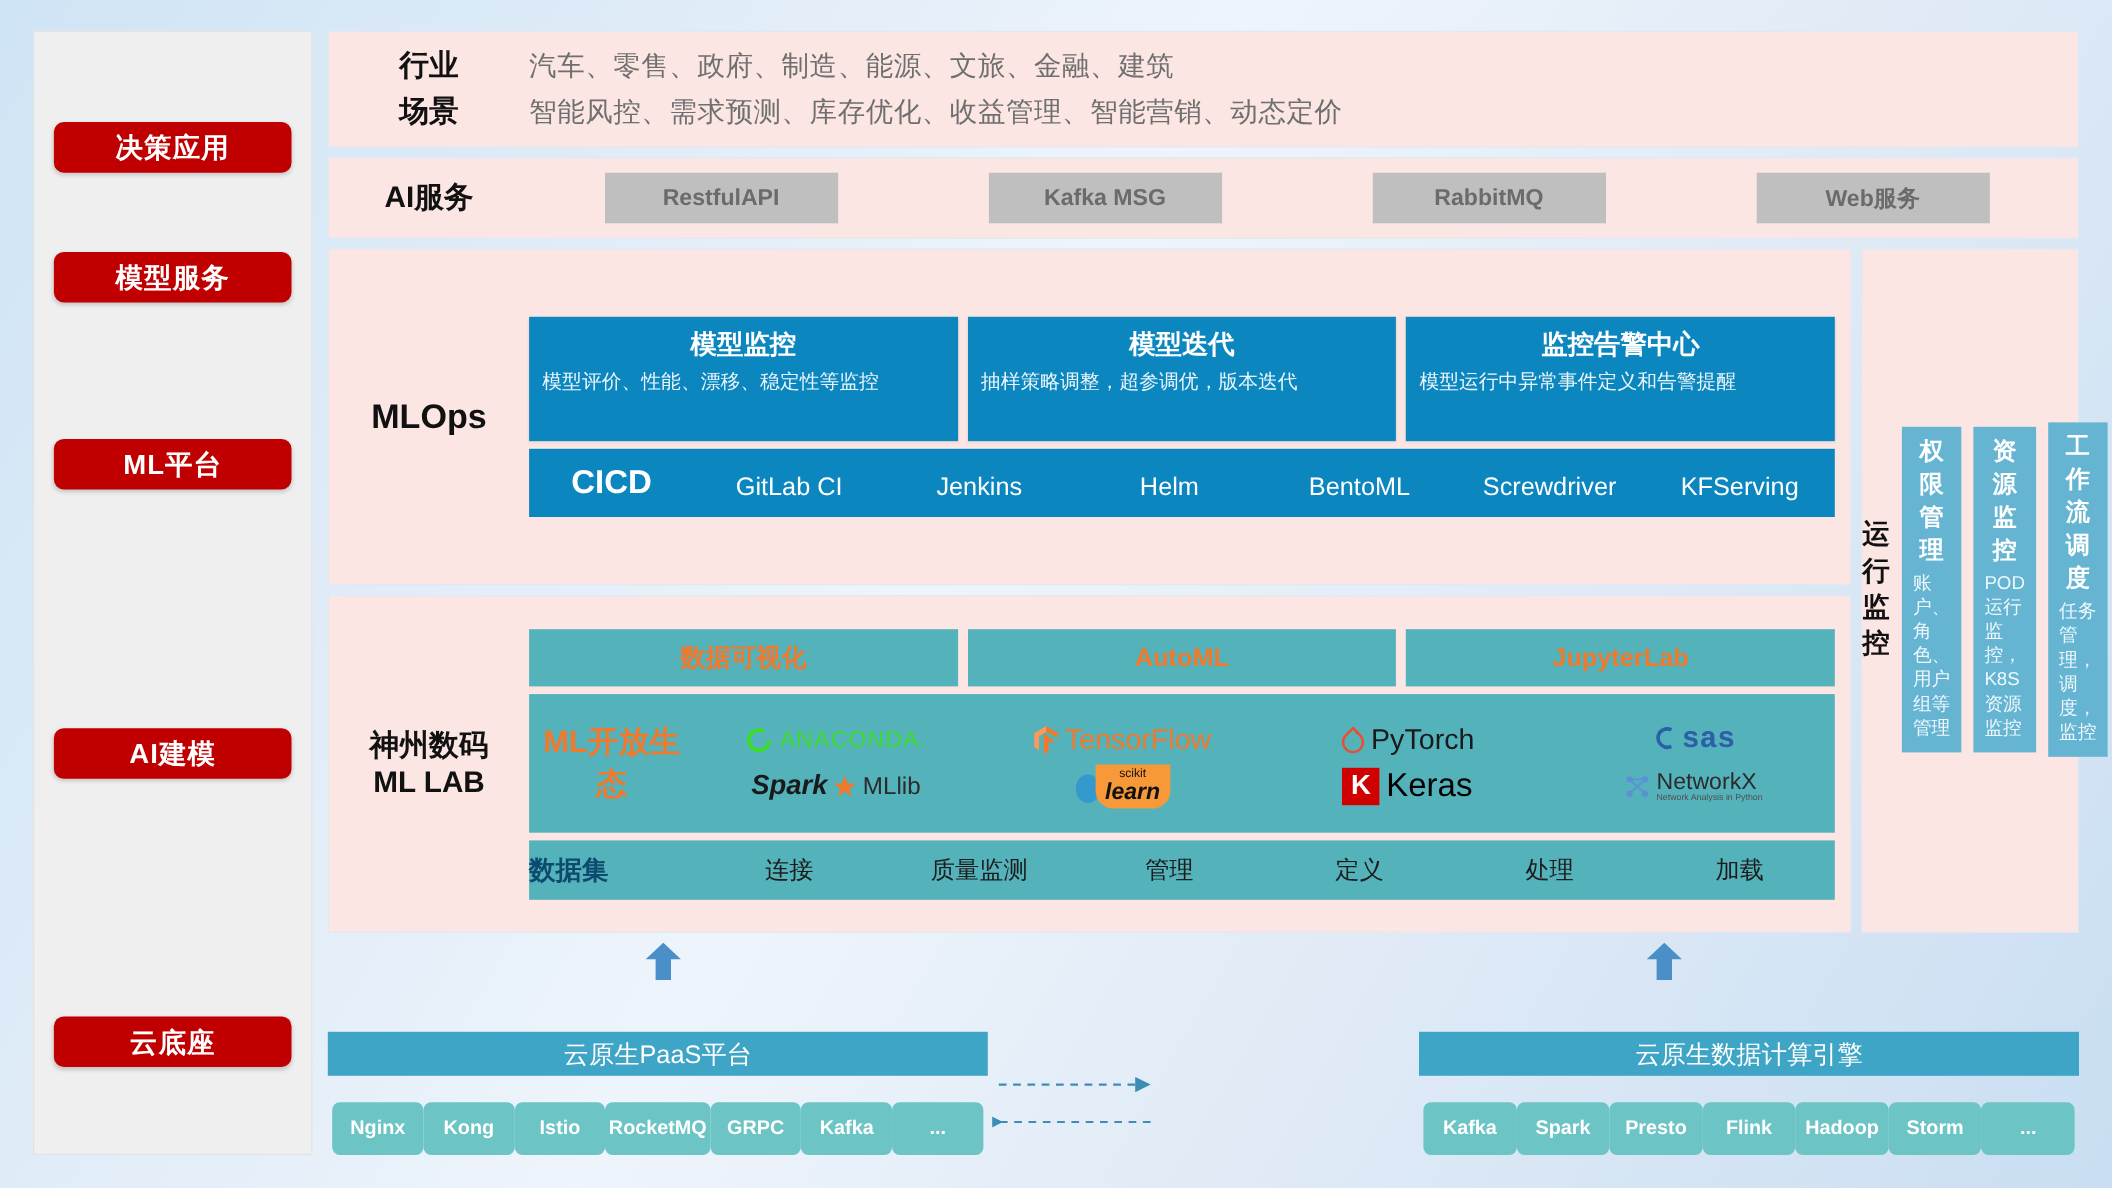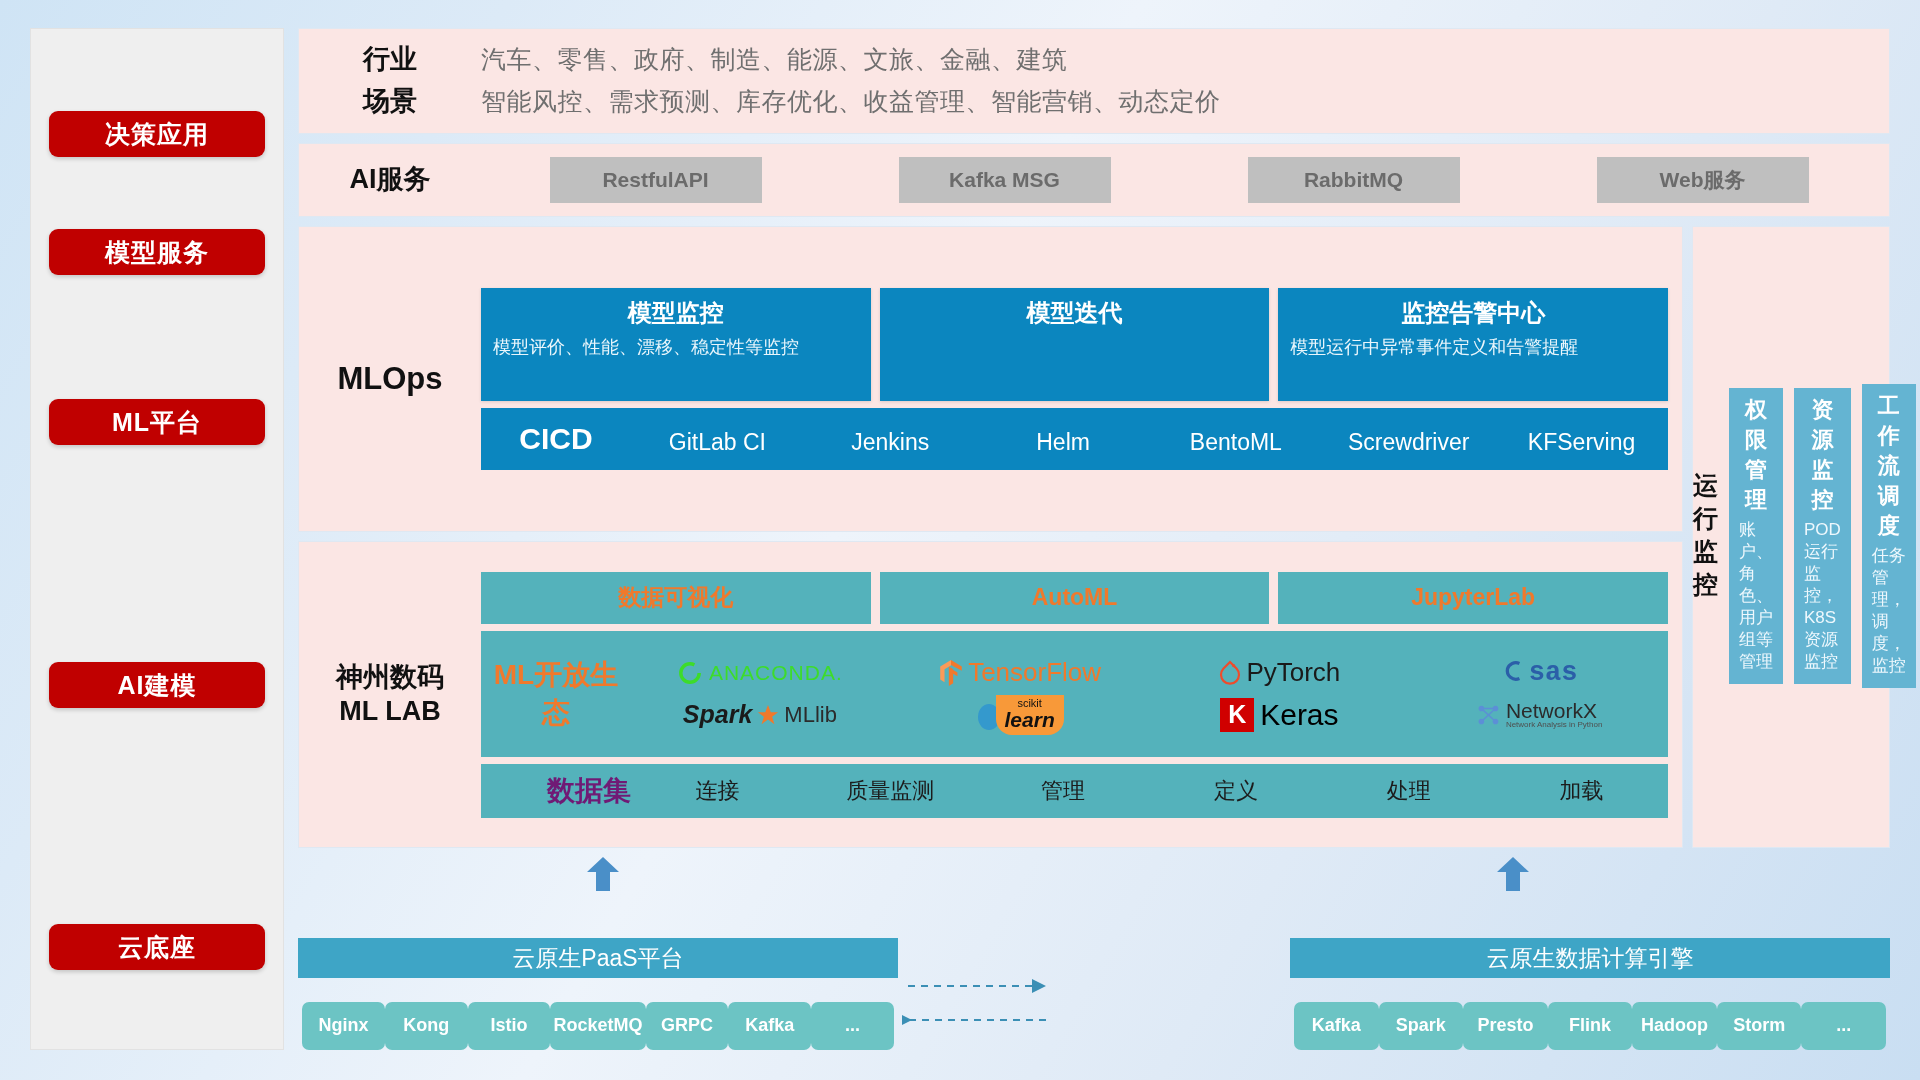--- a/index.html
+++ b/index.html
@@ -78,21 +78,21 @@
   .lab-cols{flex:1;display:flex;flex-direction:column;gap:7px;padding-right:14px;}
   .labtop{display:flex;gap:9px;}
   .labtop div{
     flex:1;background:#54b2bb;color:#f0792c;font-size:23px;font-weight:bold;
     height:52px;display:flex;align-items:center;justify-content:center;
   }
   .eco{background:#54b2bb;display:flex;align-items:center;height:126px;}
   .eco-title{width:150px;flex:none;text-align:center;font-size:28px;font-weight:bold;color:#f0792c;}
   .logos{flex:1;display:grid;grid-template-columns:repeat(4,1fr);grid-template-rows:1fr 1fr;align-items:center;justify-items:center;gap:2px;}
   .ds{background:#54b2bb;display:flex;align-items:center;height:54px;}
-  .ds-title{width:150px;flex:none;text-align:right;font-size:28px;font-weight:bold;color:#701a75;}
+  .ds-title{width:150px;flex:none;text-align:left;font-size:24px;font-weight:bold;color:#0c4a6e;}
   .ds-items{flex:1;display:flex;}
   .ds-items span{flex:1;text-align:center;font-size:22px;color:#1c1c1c;}
 
   
   .sidecol{
     width:196px;flex:none;background:#fbe6e4;border:1px solid #dfe8f2;
     display:flex;align-items:center;padding:12px 0 14px;gap:11px;
   }
   .sidecol h3{margin:0 0 2px;font-size:25px;font-weight:bold;color:#111;}
   .sidecard{
@@ -174,20 +174,21 @@
           <div class="mlops-inner">
             <div class="rowlabel">MLOps</div>
             <div class="mlops-cols">
               <div class="mlops-top">
                 <div class="mcard">
                   <h4>模型监控</h4>
                   <p>模型评价、性能、漂移、稳定性等监控</p>
                 </div>
                 <div class="mcard">
                   <h4>模型迭代</h4>
+                  <p>抽样策略调整，超参调优，版本迭代</p>
                 </div>
                 <div class="mcard">
                   <h4>监控告警中心</h4>
                   <p>模型运行中异常事件定义和告警提醒</p>
                 </div>
               </div>
               <div class="cicd">
                 <div class="cicd-title">CICD</div>
                 <div class="cicd-items">
                   <span>GitLab CI</span>

